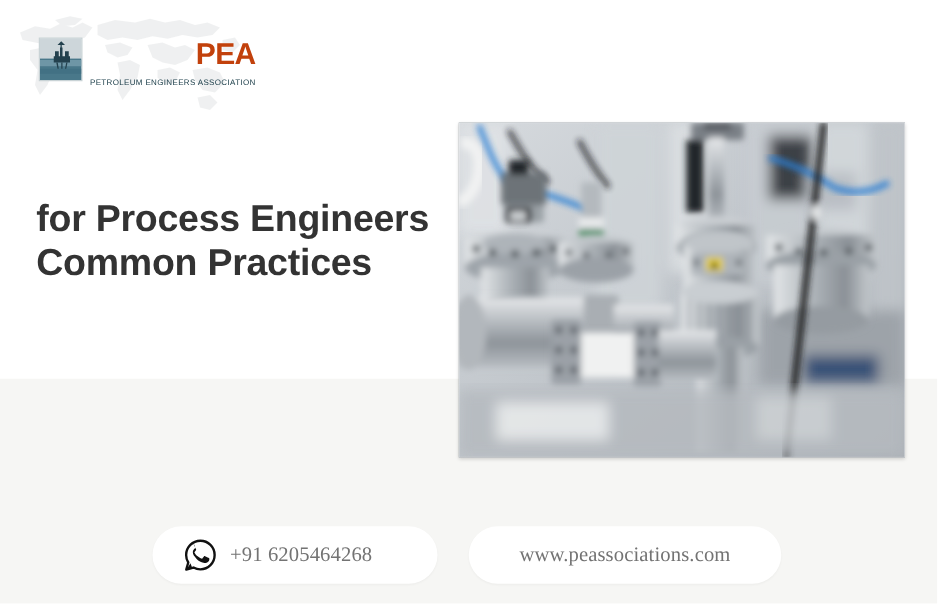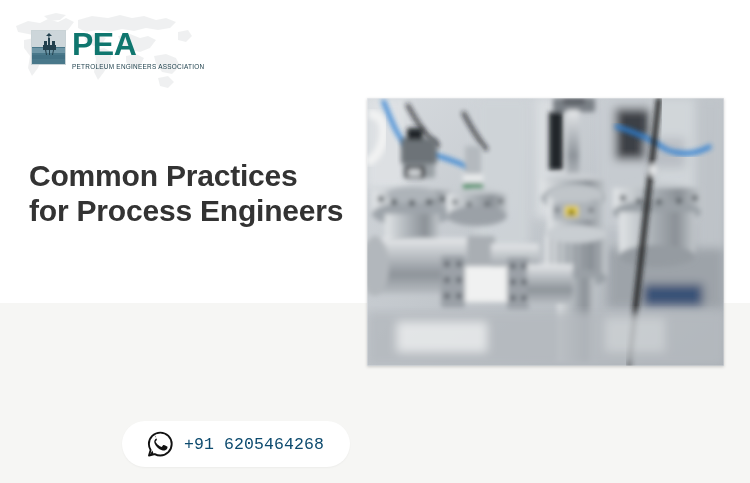--- a/index.html
+++ b/index.html
@@ -67,26 +67,27 @@
     flex: none;
   }
   .logo-mark svg { position: absolute; left: 0; top: 0; }
   .logo-text-wrap {
     margin-left: 6px;
     display: flex;
     flex-direction: column;
   }
   .logo-pea {
     font-family: "Liberation Sans", sans-serif;
-    font-size: 32px;
+    font-size: 24px;
     font-weight: bold;
     letter-spacing: -0.5px;
     line-height: 32px;
-    color: #0f766e;
+    color: #c2410c;
     margin-top: -2px;
+    text-align: right;
   }
   .logo-tagline {
     font-family: "Liberation Sans", sans-serif;
     font-size: 6.4px;
     letter-spacing: 0.28px;
     color: #173a46;
     margin-top: 3px;
     white-space: nowrap;
     font-weight: normal;
   }
@@ -147,23 +148,23 @@
     width: 250px;
     justify-content: center;
   }
   .wa-icon {
     width: 26px;
     height: 26px;
     flex: none;
     margin-right: 11px;
   }
   .pill-text {
-    font-family: Liberation Mono, monospace;
+    font-family: Liberation Serif, serif;
     font-size: 16.5px;
-    color: #0c4a6e;
+    color: #737373;
     letter-spacing: 0.1px;
     white-space: nowrap;
   }
 </style>
 </head>
 <body>
 
 <div class="banner">
 
   <div class="bg-top"></div>
@@ -207,22 +208,22 @@
         <path d="M14 5 L17 2 L20 5 Z" fill="#23414e"></path>
       </svg>
     </div>
     <div class="logo-text-wrap">
       <div class="logo-pea">PEA</div>
       <div class="logo-tagline">PETROLEUM ENGINEERS ASSOCIATION</div>
     </div>
   </div>
 
   <div class="headline">
+    <span class="hl-line">for Process Engineers</span>
     <span class="hl-line">Common Practices</span>
-    <span class="hl-line">for Process Engineers</span>
   </div>
 
   <div class="photo">
     <svg width="357" height="268" viewBox="0 0 357 268" xmlns="http://www.w3.org/2000/svg">
       <defs>
         <linearGradient id="bgz" x1="0" y1="0" x2="1" y2="1">
           <stop offset="0%" stop-color="#d6dade"></stop>
           <stop offset="45%" stop-color="#c3c8cd"></stop>
           <stop offset="100%" stop-color="#a9afb5"></stop>
         </linearGradient>
@@ -423,16 +424,19 @@
       <span class="wa-icon">
         <svg width="26" height="26" viewBox="0 0 26 26" xmlns="http://www.w3.org/2000/svg">
           <path d="M13.3 1.6 C 7 1.6 1.9 6.7 1.9 13 c0 2.2 0.63 4.25 1.72 6 L 2 24.6 l 5.8 -1.55 c 1.65 0.9 3.5 1.4 5.5 1.4 C 19.6 24.45 24.7 19.35 24.7 13 S 19.6 1.6 13.3 1.6 Z" fill="none" stroke="#111111" stroke-width="1.9" stroke-linejoin="round"></path>
           <path d="M9.6 7.6 c -0.35 -0.02 -0.75 0.05 -1.05 0.38 c -0.35 0.38 -1.25 1.2 -1.3 2.6 c -0.05 1.55 1.05 3.1 1.2 3.3 c 0.18 0.23 2.15 3.5 5.35 4.75 c 2.65 1.05 3.2 0.85 3.78 0.8 c 0.72 -0.07 2.3 -0.93 2.63 -1.85 c 0.32 -0.92 0.32 -1.7 0.22 -1.87 c -0.1 -0.17 -0.37 -0.27 -0.77 -0.47 c -0.4 -0.2 -2.3 -1.13 -2.66 -1.26 c -0.36 -0.13 -0.62 -0.2 -0.88 0.2 c -0.26 0.4 -1.01 1.26 -1.24 1.52 c -0.23 0.26 -0.46 0.29 -0.86 0.09 c -0.4 -0.2 -1.66 -0.61 -3.17 -1.95 c -1.17 -1.04 -1.96 -2.33 -2.19 -2.73 c -0.23 -0.4 -0.02 -0.61 0.18 -0.81 c 0.18 -0.18 0.4 -0.46 0.6 -0.7 c 0.2 -0.23 0.26 -0.4 0.4 -0.66 c 0.13 -0.26 0.07 -0.5 -0.03 -0.7 c -0.1 -0.2 -0.86 -2.12 -1.2 -2.9 c -0.29 -0.66 -0.58 -0.65 -0.81 -0.66 Z" fill="#111111"></path>
           <path d="M5.4 19.6 L 1.9 24.9 l 4.9 -1.55 Z" fill="#111111"></path>
         </svg>
       </span>
       <span class="pill-text">+91 6205464268</span>
     </div>
 
+    <div class="pill pill-web">
+      <span class="pill-text">www.peassociations.com</span>
+    </div>
 
   </div>
 
 </div>
 
 </body></html>

